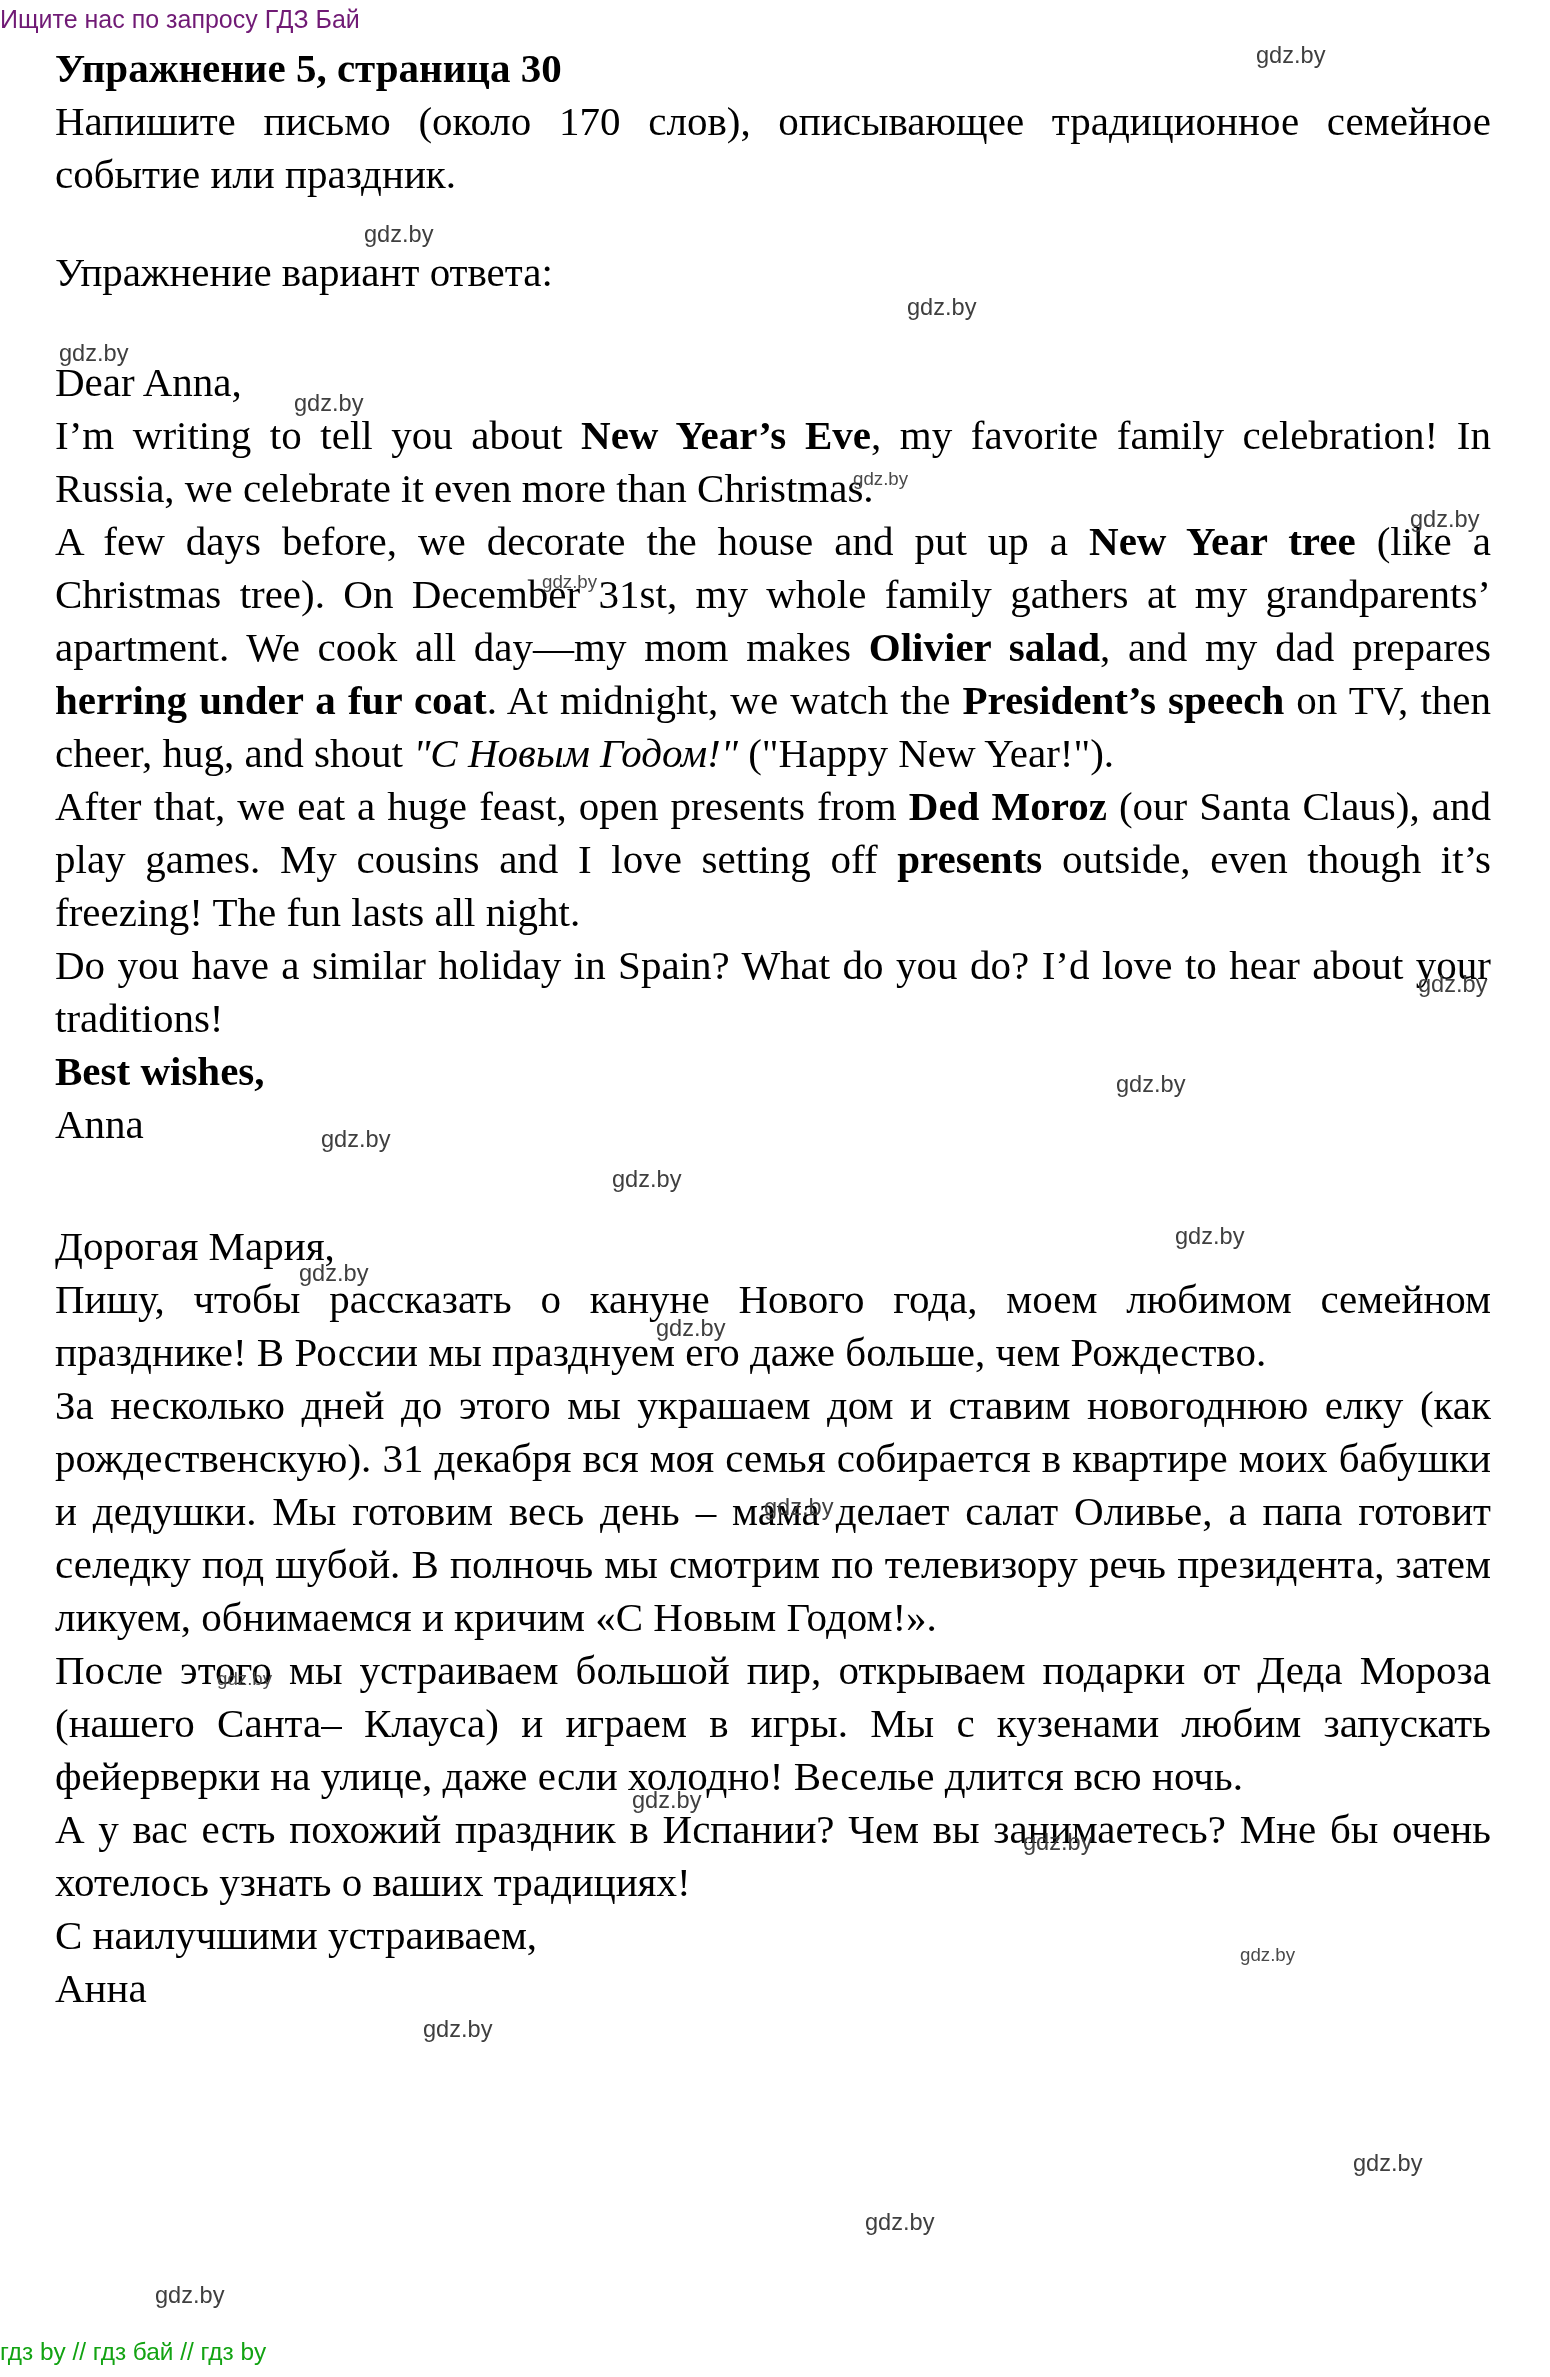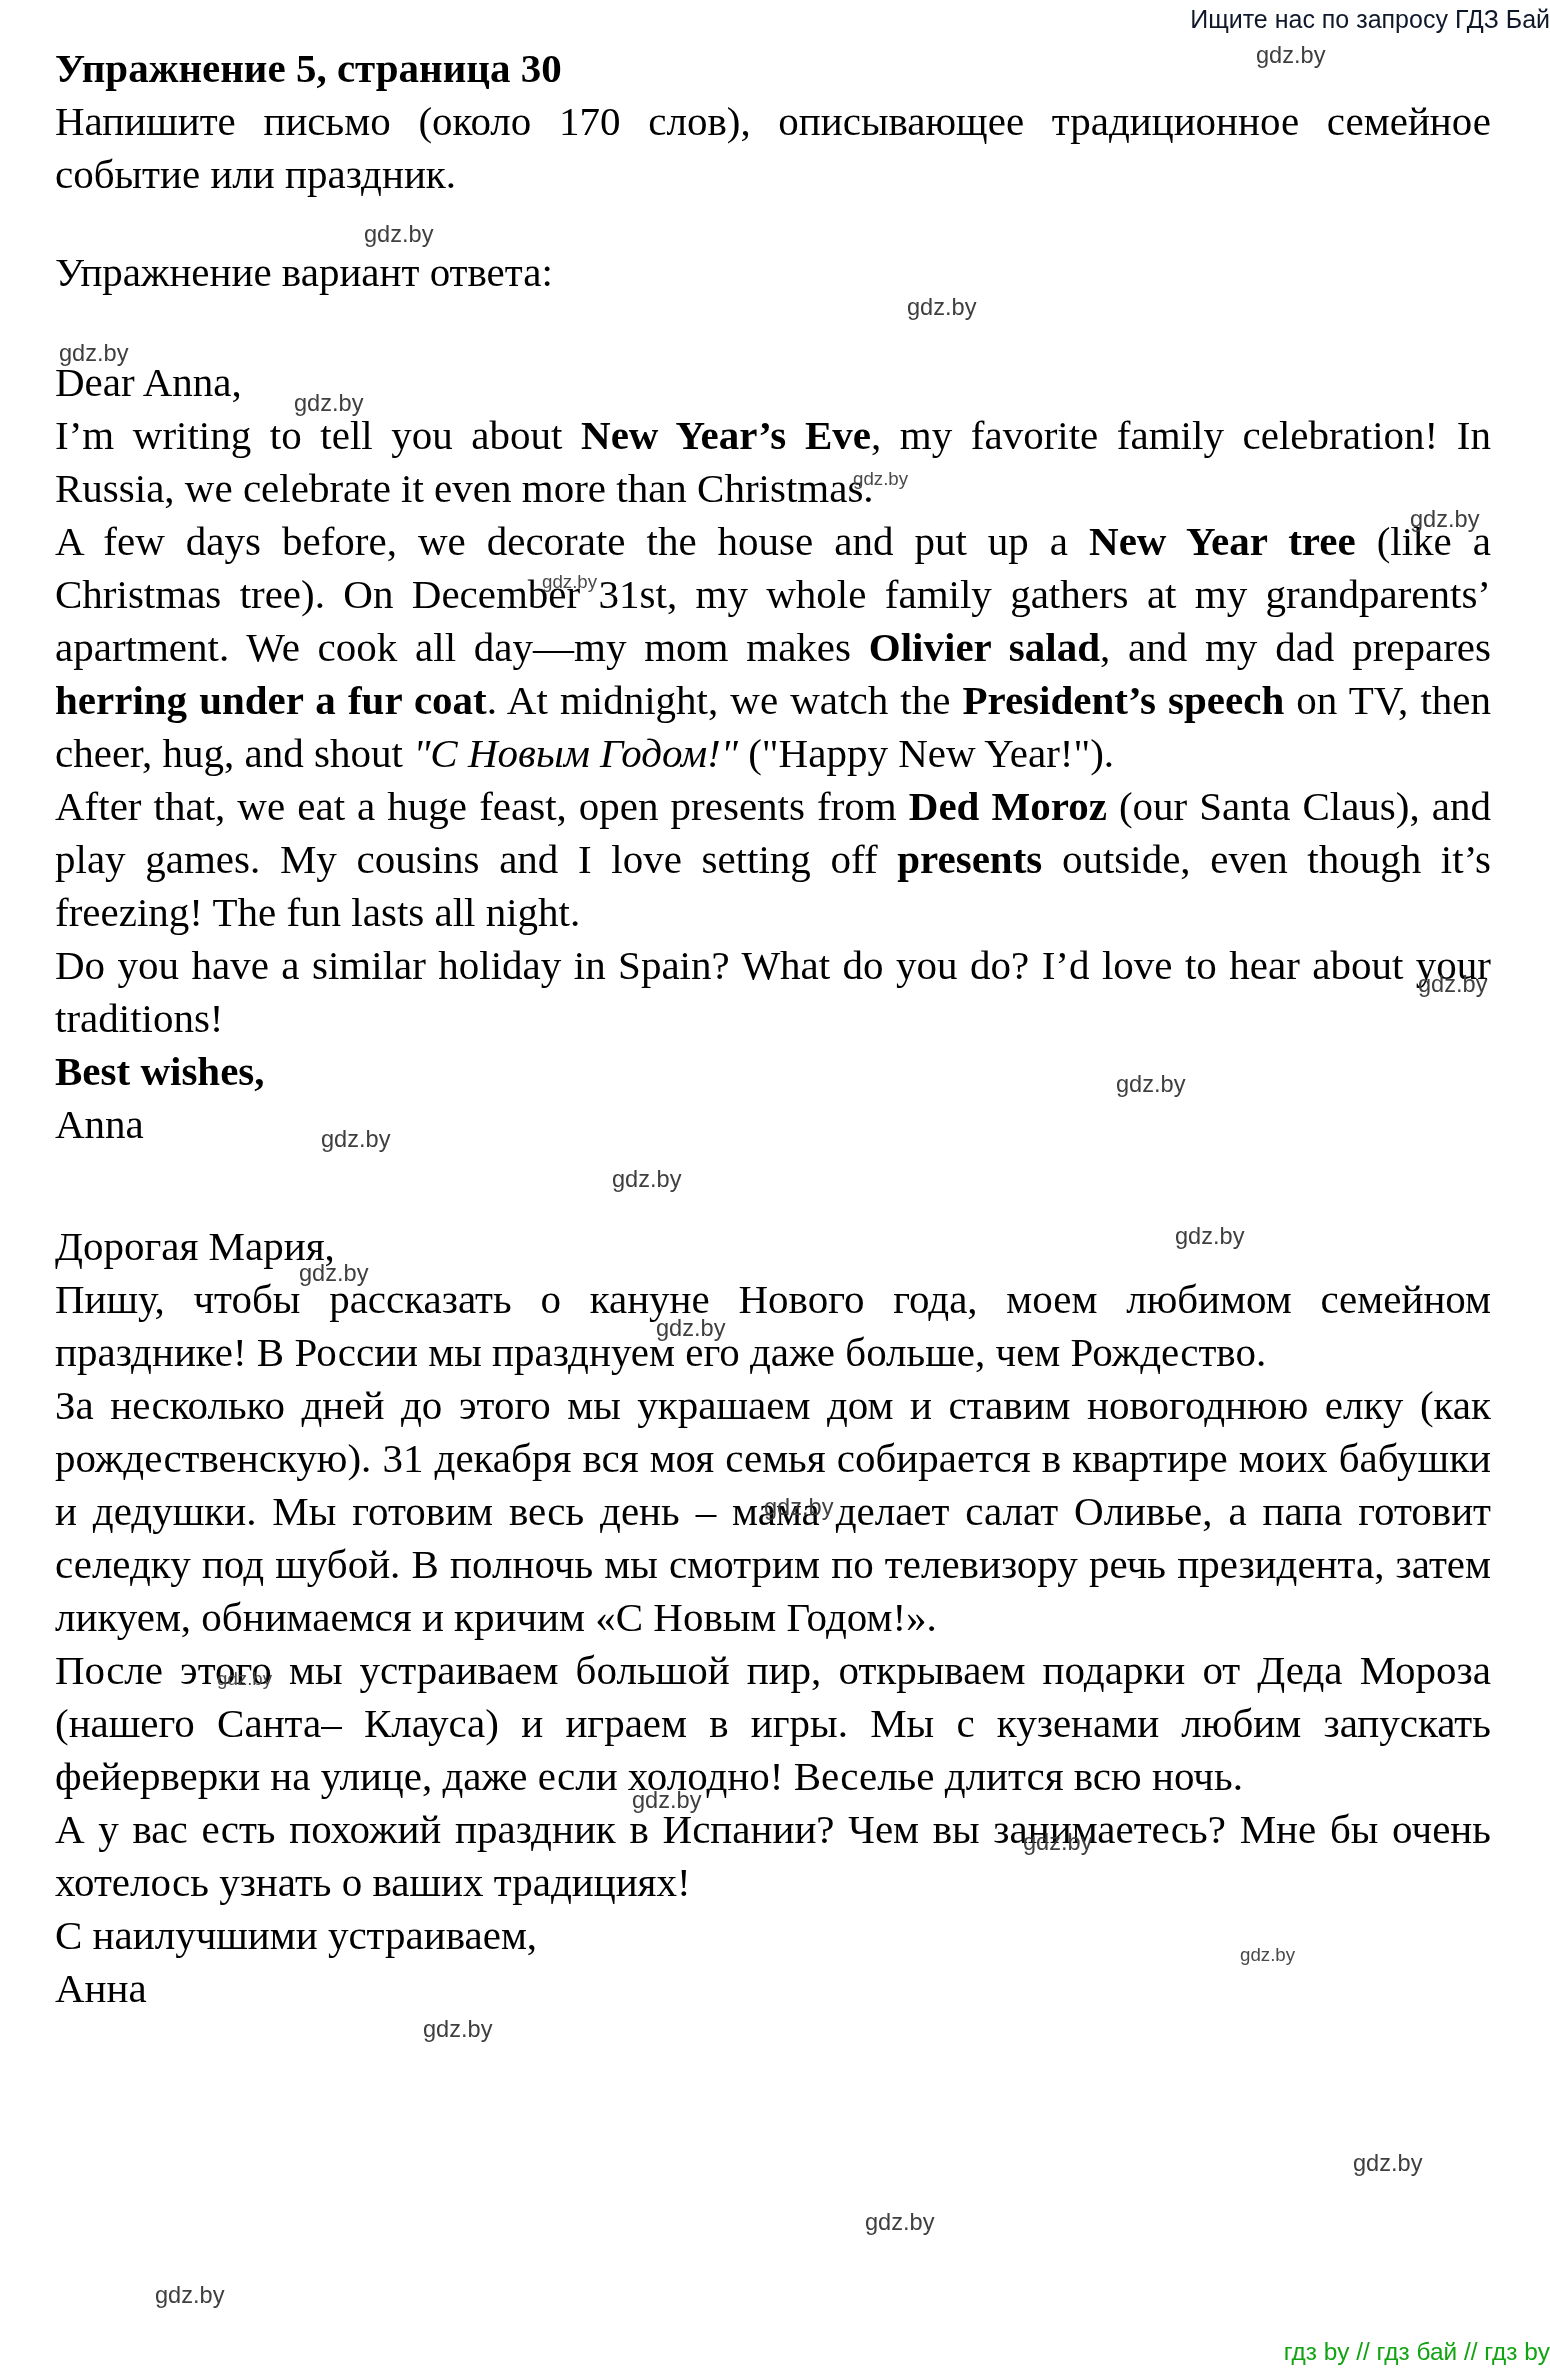--- a/index.html
+++ b/index.html
@@ -8,25 +8,25 @@
     position: relative;
     width: 1550px;
     height: 2377px;
     background: #ffffff;
     overflow: hidden;
     font-family: "Liberation Serif", serif;
     color: #000000;
   }
   .banner {
     padding-top: 4.9px;
-    text-align: right;
+    text-align: left;
     font-family: "Liberation Sans", sans-serif;
     font-size: 25px;
     font-weight: 500;
-    color: #0f172a;
+    color: #701a75;
   }
   .content {
     padding: 8.1px 59px 0 55px;
   }
   p.para {
     margin: 0;
     font-size: 41px;
     line-height: 53px;
     text-align: justify;
     text-justify: inter-word;
@@ -46,21 +46,21 @@
     position: absolute;
     font-family: Liberation Sans, sans-serif;
     font-size: 23.6px;
     color: #3f3f3f;
     white-space: nowrap;
   }
   .wm.wm-small { font-size: 18.7px; color: #4a4a4a; }
   .footer {
     position: absolute;
     left: 0; right: 0; bottom: 11.4px;
-    text-align: right;
+    text-align: left;
     font-family: "Liberation Sans", sans-serif;
     font-size: 24.4px;
     color: #12a312;
   }
 </style>
 </head>
 <body>
 
 <div class="page">
   <div class="banner">Ищите нас по запросу ГДЗ Бай</div>

